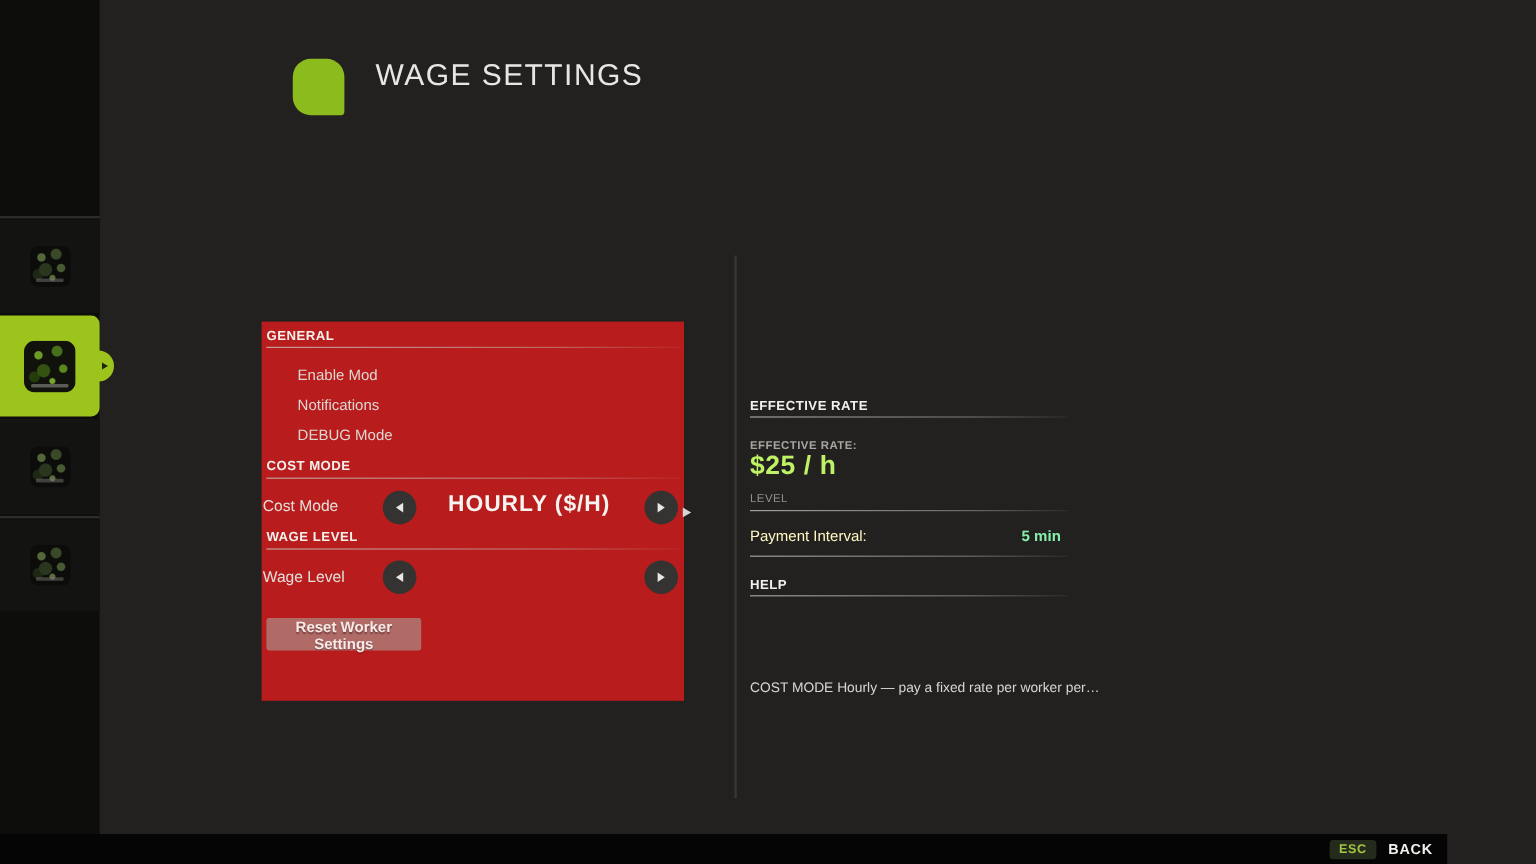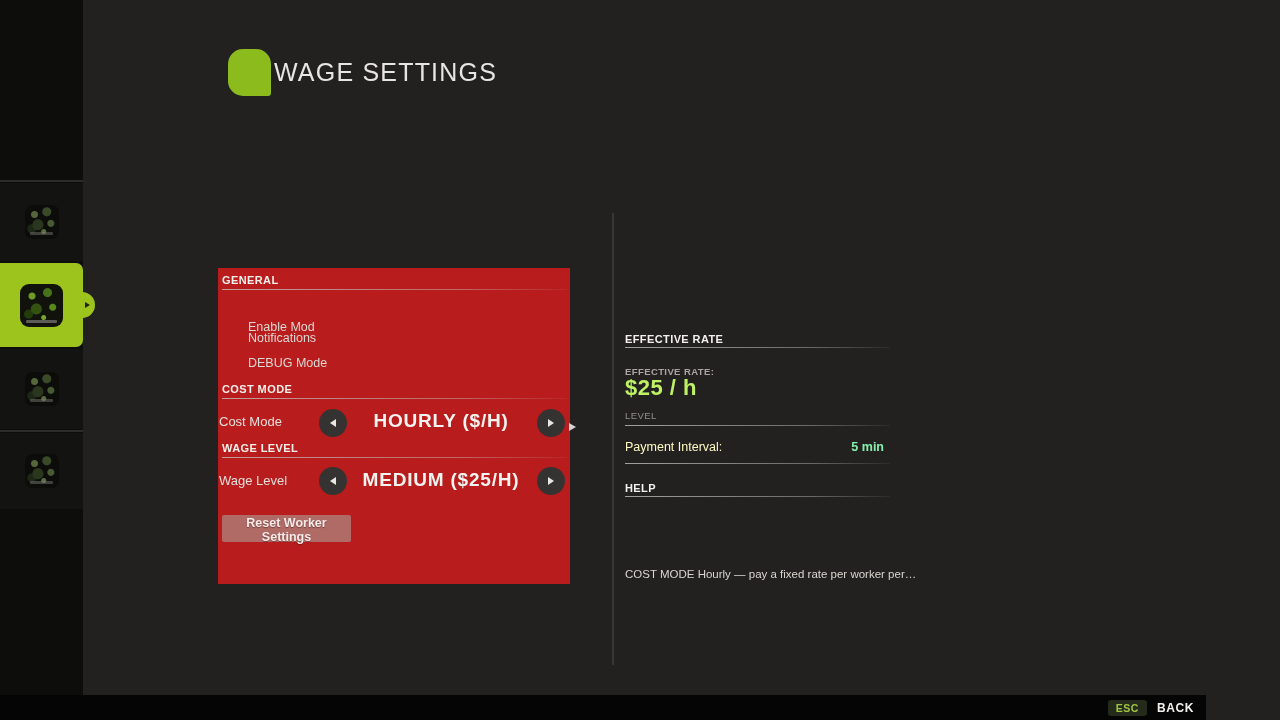--- a/index.html
+++ b/index.html
@@ -24,21 +24,21 @@
   .mod-icon.dim{width:34px;height:34px;filter:brightness(.7) saturate(.55);}
   .side-item-selected{position:absolute;left:0;top:263px;width:83px;height:84px;background:#9dc41d;
                       border-radius:0 7px 7px 0;display:flex;align-items:center;justify-content:center;}
   .side-item-selected::before{content:"";position:absolute;right:-12px;top:50%;margin-top:-13px;
                       width:26px;height:26px;background:#9dc41d;border-radius:50%;}
   .mod-icon.sel{width:43px;height:43px;border-radius:9px;}
   .tab-pointer-dot{position:absolute;right:-7px;top:50%;margin-top:-3px;width:0;height:0;z-index:2;
       border-top:3px solid transparent;border-bottom:3px solid transparent;border-left:5px solid #20260b;}
 
   
-  .app-header{position:absolute;left:228px;top:49px;display:flex;align-items:center;gap:3px;}
+  .app-header{position:absolute;left:244px;top:49px;display:flex;gap:26px;}
   .app-logo{width:43px;height:47px;background:#8cbb1e;border-radius:15px 15px 3px 15px;}
   .app-title{font-size:25px;color:#e8e6e2;letter-spacing:1.2px;font-weight:500;}
 
   
   .settings-panel{position:absolute;left:218px;top:268px;width:352px;height:316px;background:#b91c1c;}
   .sec-header{position:absolute;font-size:11px;font-weight:bold;color:#f2f0ec;letter-spacing:.4px;}
   .hline{position:absolute;height:1px;
      background:linear-gradient(to right, rgba(195,193,187,.8), rgba(195,193,187,.45) 70%, rgba(195,193,187,.06));}
   .toggle-item{position:absolute;left:30px;font-size:12.5px;color:#dcd9d4;}
   .row-label{position:absolute;left:1px;font-size:13px;color:#e3e0db;}
@@ -103,21 +103,21 @@
   <div class="app-header">
     <div class="app-logo"></div>
     <div class="app-title">WAGE SETTINGS</div>
   </div>
 
   <div class="settings-panel">
 
     <div class="sec-header" style="left:4px;top:6px">GENERAL</div>
     <div class="hline" style="left:4px;top:21px;width:345px"></div>
 
-    <div class="toggle-item" style="top:52px">Enable Mod</div>
+    <div class="toggle-item" style="top:38px">Enable Mod</div>
     <div class="toggle-item" style="top:63px">Notifications</div>
     <div class="toggle-item" style="top:88px">DEBUG Mode</div>
 
     <div class="sec-header" style="left:4px;top:115px">COST MODE</div>
     <div class="hline" style="left:4px;top:130px;width:345px"></div>
 
     <div class="row-label" style="top:146px">Cost Mode</div>
     <div class="stepper" style="left:101px;top:141px">
       <span class="tri-left"></span>
     </div>
@@ -126,21 +126,20 @@
       <span class="tri-right"></span>
     </div>
 
     <div class="sec-header" style="left:4px;top:174px">WAGE LEVEL</div>
     <div class="hline" style="left:4px;top:189px;width:345px"></div>
 
     <div class="row-label" style="top:205px">Wage Level</div>
     <div class="stepper" style="left:101px;top:199px">
       <span class="tri-left"></span>
     </div>
-    <div class="row-value" style="top:201px">MEDIUM ($25/H)</div>
     <div class="stepper" style="left:319px;top:199px">
       <span class="tri-right"></span>
     </div>
 
     <button class="reset-btn">Reset Worker Settings</button>
   </div>
 
   <div class="cursor-dot"></div>
   <div class="v-divider"></div>
 

